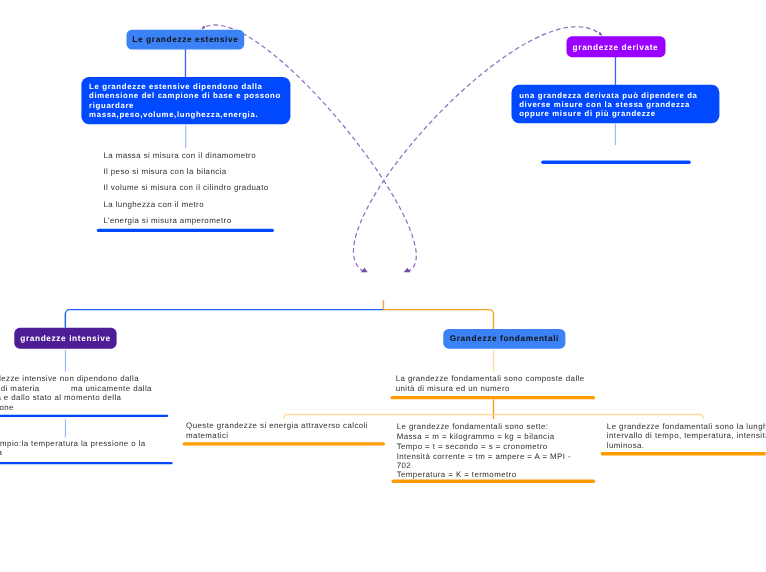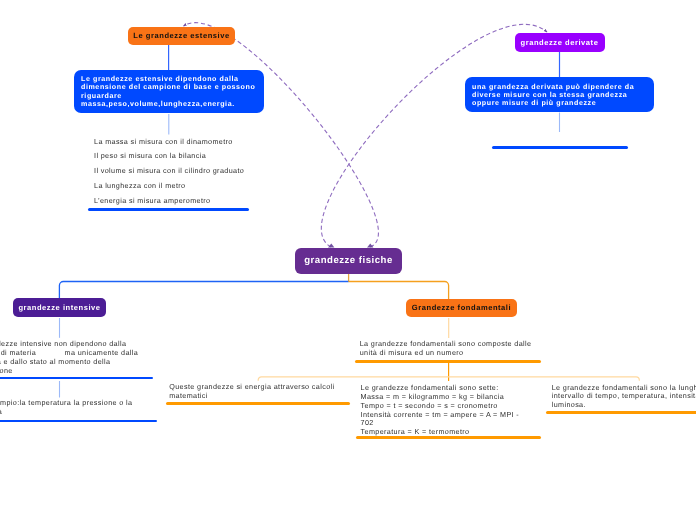--- a/index.html
+++ b/index.html
@@ -4,21 +4,21 @@
 <style>
   html,body{margin:0;padding:0;}
   body{width:696px;height:520px;background:#ffffff;overflow:hidden;
        font-family:"Liberation Sans",sans-serif;-webkit-font-smoothing:antialiased;text-rendering:geometricPrecision;}
   #canvas{position:relative;width:696px;height:520px;}
   svg.links{position:absolute;left:0;top:0;width:696px;height:520px;}
 
   .node{position:absolute;border-radius:5px;display:flex;align-items:center;justify-content:center;
         box-sizing:border-box;text-align:center;white-space:nowrap;
         font-weight:bold;font-size:7.55px;letter-spacing:0.55px;}
-  .nd-orange{background:#f97316;color:#111;margin-left:13px;}
+  .nd-orange{background:#3b82f6;color:#111;}
   .nd-purple{background:#662D91;color:#fff;}
   .nd-violet{background:#9900FF;color:#fff;}
   .nd-blue{background:#4c1d95;color:#fff;}
 
   .box{position:absolute;background:#0049FF;color:#fff;border-radius:7px;box-sizing:border-box;
        font-weight:bold;font-size:7.1px;letter-spacing:0.58px;line-height:8.1px;
        white-space:pre;}
 
   .leaf{position:absolute;color:#2f2f2f;box-sizing:border-box;
         font-size:7.2px;letter-spacing:0.38px;line-height:14.85px;white-space:pre;}
@@ -47,23 +47,20 @@
     <line x1="59.5" y1="381" x2="59.5" y2="397.5" stroke="#9CB9F8" stroke-width="1.1"></line>
     <line x1="448.7" y1="318" x2="448.7" y2="338" stroke="#FFD9A0" stroke-width="1.2"></line>
     <line x1="448.6" y1="363" x2="448.6" y2="381" stroke="#FF9A00" stroke-width="1.2"></line>
     <path d="M258.2 380.8 V380 a3.2 3.2 0 0 1 3.2 -3.2 H636.1 a3.2 3.2 0 0 1 3.2 3.2 V380.8" fill="none" stroke="#FFD9A0" stroke-width="1.2"></path>
     <path d="M370 247 C 420 229, 234 -8, 183.5 26" fill="none" stroke="#8E6BBF" stroke-width="1.1" stroke-dasharray="4.2 2.7" marker-end="url(#arrowhead)"></path>
     <path d="M331 247 C 274 216, 485 -21, 547 32" fill="none" stroke="#8E6BBF" stroke-width="1.1" stroke-dasharray="4.2 2.7" marker-end="url(#arrowhead)"></path>
     <path d="M367 247.5 L370.3 243.5 L373.4 247.5 Z" fill="#6C4A9E" opacity="0.95"></path>
     <path d="M328 247.5 L331.3 243.5 L334.4 247.5 Z" fill="#6C4A9E" opacity="0.95"></path>
   </svg>
 
-  <div class="node nd-purple" style="left:295px;top:247.5px;width:107px;height:26px;font-size:9.6px;letter-spacing:0.5px;border-radius:6px;">
-    <span>grandezze fisiche</span>
-  </div>
 
   <div class="node nd-orange" style="left:115px;top:26.5px;width:107px;height:18px;">
     <span>Le grandezze estensive</span>
   </div>
   <div class="box" style="left:74px;top:69.8px;width:190px;height:43.5px;padding:5.6px 7px;">Le grandezze estensive dipendono dalla
 dimensione del campione di base e possono
 riguardare
 massa,peso,volume,lunghezza,energia.</div>
   <div class="leaf" style="left:94px;top:134.5px;width:150px;">La massa si misura con il dinamometro
 Il peso si misura con la bilancia
@@ -85,21 +82,21 @@
   </div>
   <div class="leaf tight" style="left:-30.3px;top:340.3px;width:230px;">Le grandezze intensive non dipendono dalla
 quantità di materia            ma unicamente dalla
 la natura e dallo stato al momento della
 misurazione</div>
   <div class="ul" style="left:-42px;top:376.5px;width:195px;height:2.6px;background:#0049FF;"></div>
   <div class="leaf tight" style="left:-23.8px;top:399.3px;width:230px;">ad esempio:la temperatura la pressione o la
 densità</div>
   <div class="ul" style="left:-42px;top:419.5px;width:199px;height:2.6px;background:#0049FF;"></div>
 
-  <div class="node nd-orange" style="left:393px;top:298.5px;width:111px;height:18.5px;">
+  <div class="node nd-orange" style="left:403px;top:298.5px;width:111px;height:18.5px;">
     <span>Grandezze fondamentali</span>
   </div>
   <div class="leaf tight" style="left:359.7px;top:340px;width:230px;">La grandezze fondamentali sono composte dalle
 unità di misura ed un numero</div>
   <div class="ul" style="left:355.4px;top:359.9px;width:186.1px;height:2.8px;background:#FF9A00;"></div>
 
   <div class="leaf tight" style="left:169.2px;top:383.3px;width:230px;">Queste grandezze si energia attraverso calcoli
 matematici</div>
   <div class="ul" style="left:165.6px;top:402.3px;width:184.9px;height:3.1px;background:#FF9A00;"></div>
 

